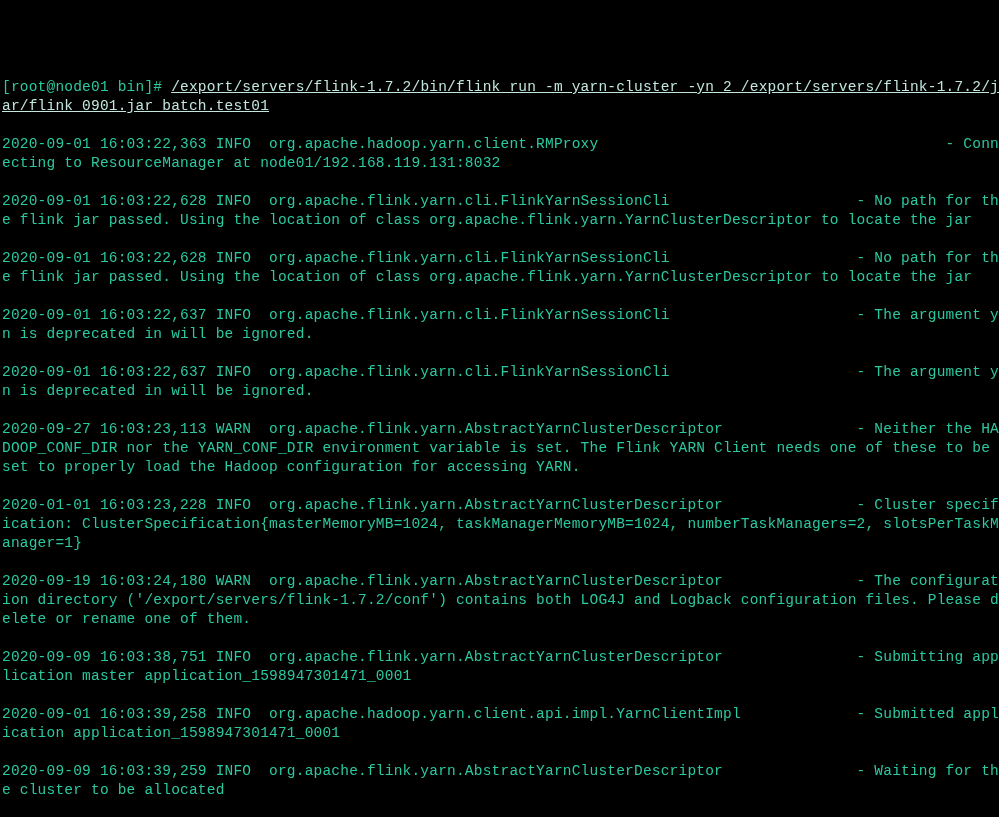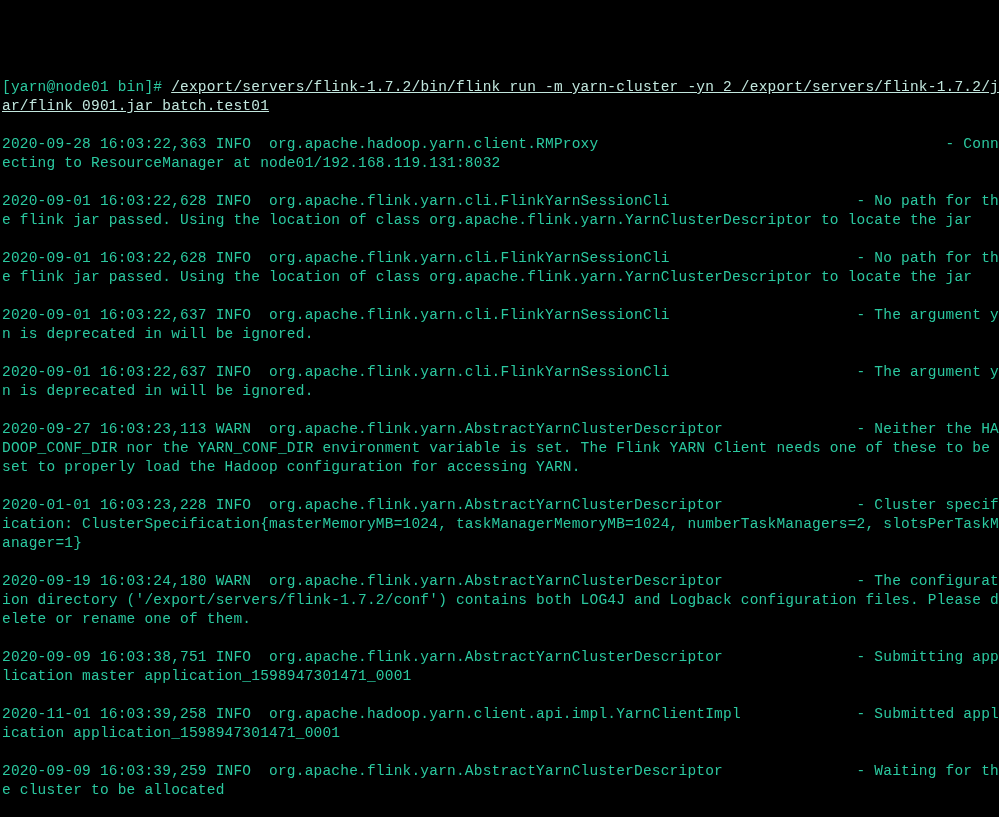--- a/index.html
+++ b/index.html
@@ -18,31 +18,31 @@
     .line { display: block; }
     .prompt { color: #2bc9a0; }
     .cmd { color: #c2e7de; text-decoration: underline; }
     .green { color: #2bc9a0; }
   </style>
 </head>
 <body>
 
 
 
-<span><span class="line"><span class="prompt">[yarn@node01 bin]# </span><span class="cmd">/export/servers/flink-1.7.2/bin/flink run -m yarn-cluster -yn 2 /export/servers/flink-1.7.2/jar/flink_0901.jar batch.test01</span></span><span id="logs">
-<span class="line"><span class="green">2020-09-28 16:03:22,363 INFO  org.apache.hadoop.yarn.client.RMProxy                                       </span><span class="green">- Connecting to ResourceManager at node01/192.168.119.131:8032</span></span>
+<span><span class="line"><span class="prompt">[root@node01 bin]# </span><span class="cmd">/export/servers/flink-1.7.2/bin/flink run -m yarn-cluster -yn 2 /export/servers/flink-1.7.2/jar/flink_0901.jar batch.test01</span></span><span id="logs">
+<span class="line"><span class="green">2020-09-01 16:03:22,363 INFO  org.apache.hadoop.yarn.client.RMProxy                                       </span><span class="green">- Connecting to ResourceManager at node01/192.168.119.131:8032</span></span>
 <span class="line"><span class="green">2020-09-01 16:03:22,628 INFO  org.apache.flink.yarn.cli.FlinkYarnSessionCli                     </span><span class="green">- No path for the flink jar passed. Using the location of class org.apache.flink.yarn.YarnClusterDescriptor to locate the jar</span></span>
 <span class="line"><span class="green">2020-09-01 16:03:22,628 INFO  org.apache.flink.yarn.cli.FlinkYarnSessionCli                     </span><span class="green">- No path for the flink jar passed. Using the location of class org.apache.flink.yarn.YarnClusterDescriptor to locate the jar</span></span>
 <span class="line"><span class="green">2020-09-01 16:03:22,637 INFO  org.apache.flink.yarn.cli.FlinkYarnSessionCli                     </span><span class="green">- The argument yn is deprecated in will be ignored.</span></span>
 <span class="line"><span class="green">2020-09-01 16:03:22,637 INFO  org.apache.flink.yarn.cli.FlinkYarnSessionCli                     </span><span class="green">- The argument yn is deprecated in will be ignored.</span></span>
 <span class="line"><span class="green">2020-09-27 16:03:23,113 WARN  org.apache.flink.yarn.AbstractYarnClusterDescriptor               </span><span class="green">- Neither the HADOOP_CONF_DIR nor the YARN_CONF_DIR environment variable is set. The Flink YARN Client needs one of these to be set to properly load the Hadoop configuration for accessing YARN.</span></span>
 <span class="line"><span class="green">2020-01-01 16:03:23,228 INFO  org.apache.flink.yarn.AbstractYarnClusterDescriptor               </span><span class="green">- Cluster specification: ClusterSpecification{masterMemoryMB=1024, taskManagerMemoryMB=1024, numberTaskManagers=2, slotsPerTaskManager=1}</span></span>
 <span class="line"><span class="green">2020-09-19 16:03:24,180 WARN  org.apache.flink.yarn.AbstractYarnClusterDescriptor               </span><span class="green">- The configuration directory ('/export/servers/flink-1.7.2/conf') contains both LOG4J and Logback configuration files. Please delete or rename one of them.</span></span>
 <span class="line"><span class="green">2020-09-09 16:03:38,751 INFO  org.apache.flink.yarn.AbstractYarnClusterDescriptor               </span><span class="green">- Submitting application master application_1598947301471_0001</span></span>
-<span class="line"><span class="green">2020-11-01 16:03:39,258 INFO  org.apache.hadoop.yarn.client.api.impl.YarnClientImpl             </span><span class="green">- Submitted application application_1598947301471_0001</span></span>
+<span class="line"><span class="green">2020-09-01 16:03:39,258 INFO  org.apache.hadoop.yarn.client.api.impl.YarnClientImpl             </span><span class="green">- Submitted application application_1598947301471_0001</span></span>
 <span class="line"><span class="green">2020-09-09 16:03:39,259 INFO  org.apache.flink.yarn.AbstractYarnClusterDescriptor               </span><span class="green">- Waiting for the cluster to be allocated</span></span>
 
 
 </span>
 
 
 
 
 </span>
 

